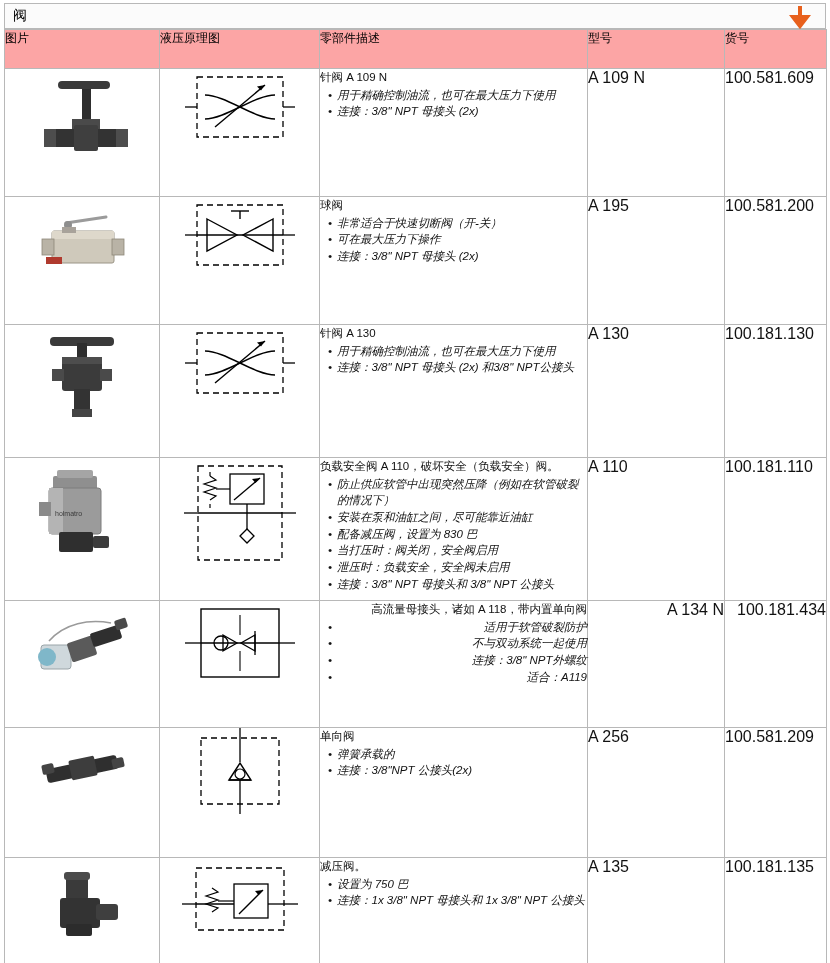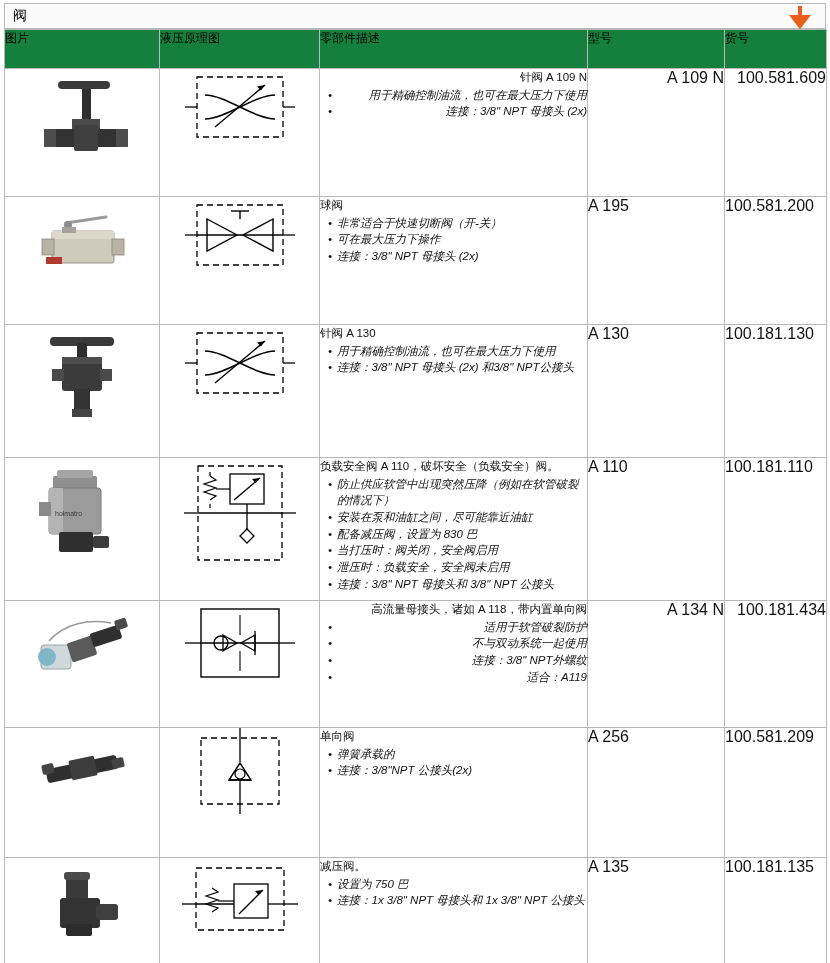--- a/index.html
+++ b/index.html
@@ -57,21 +57,21 @@
     vertical-align: top;
     padding: 0;
     box-sizing: border-box;
   }
   thead th {
     height: 39px;
     font-weight: normal;
     font-size: 12px;
     text-align: left;
     padding: 3px 0 0 8px;
-    background: #15803d;
+    background: #fca5a5;
     color: #000;
   }
   col.c-img { width: 155px; }
   col.c-sym { width: 160px; }
   col.c-desc { width: 268px; }
   col.c-model { width: 137px; }
   col.c-art { width: 102px; }
 
   td.cell-img { text-align: center; vertical-align: middle; }
   td.cell-sym { text-align: center; vertical-align: middle; }
@@ -133,21 +133,21 @@
       <tr>
         <th>图片</th>
         <th>液压原理图</th>
         <th>零部件描述</th>
         <th>型号</th>
         <th>货号</th>
       </tr>
     </thead>
     <tbody>
 
-      <tr style="height:128px;text-align:right;">
+      <tr style="height:128px;">
         <td class="cell-img">
           <svg class="prod-img" width="120" height="90" viewBox="0 0 120 90">
             <rect x="60" y="14" width="9" height="40" fill="#2e2e2e"></rect>
             <rect x="36" y="12" width="52" height="8" rx="4" fill="#3a3a3a"></rect>
             <rect x="50" y="50" width="28" height="12" fill="#4a4a4a"></rect>
             <rect x="22" y="60" width="84" height="18" rx="3" fill="#333"></rect>
             <rect x="22" y="60" width="12" height="18" fill="#4d4d4d"></rect>
             <rect x="94" y="60" width="12" height="18" fill="#4d4d4d"></rect>
             <rect x="52" y="56" width="24" height="26" rx="2" fill="#3f3f3f"></rect>
           </svg>

